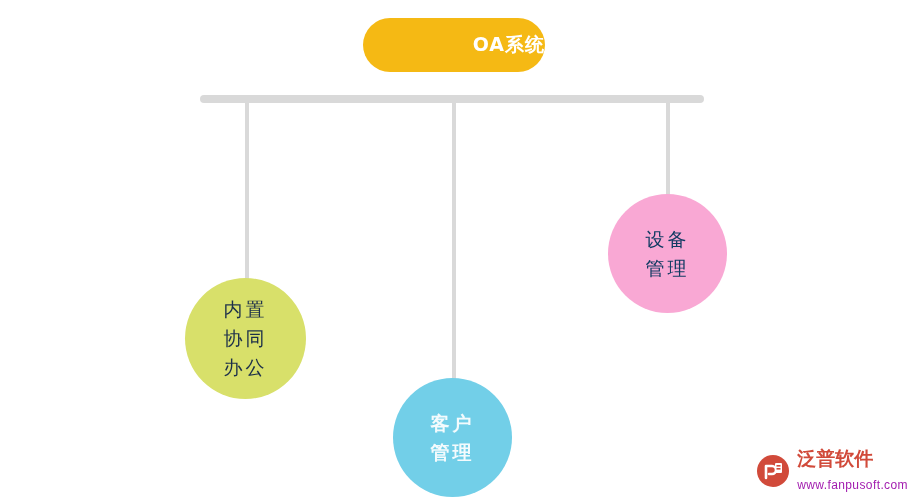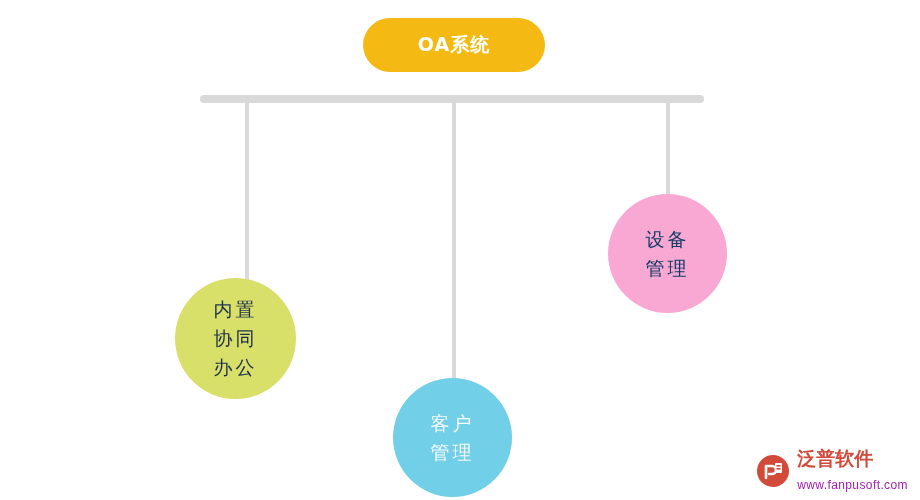--- a/index.html
+++ b/index.html
@@ -23,21 +23,21 @@
   .root-node {
     position: absolute;
     left: 363px;
     top: 18px;
     width: 182px;
     height: 54px;
     background: #f5b914;
     border-radius: 27px;
     display: flex;
     align-items: center;
-    justify-content: center;
+    justify-content: flex-end;
   }
   .root-label {
     color: #ffffff;
     font-size: 19px;
     font-weight: bold;
     letter-spacing: 1px;
     font-family: "DejaVu Sans", "Liberation Sans", sans-serif;
   }
 
   
@@ -71,29 +71,30 @@
     justify-content: center;
     text-align: center;
     color: #1c2f4a;
     font-size: 19px;
     line-height: 29px;
     font-family: "DejaVu Sans", "Liberation Sans", sans-serif;
   }
   .leaf-line { display: block; letter-spacing: 3px; }
 
   .leaf.n1 {
-    left: 175px; top: 278px;
+    left: 185px; top: 278px;
     width: 121px; height: 121px;
     background: #d8e06a;
   }
   .leaf.n2 {
     left: 393px; top: 378px;
     width: 119px; height: 119px;
     background: #72cfe8;
     color: #f4fbfd;
+    font-weight: bold;
   }
   .leaf.n3 {
     left: 608px; top: 194px;
     width: 119px; height: 119px;
     background: #f9a8d4;
     color: #123b63;
   }
 
   
   .watermark {

